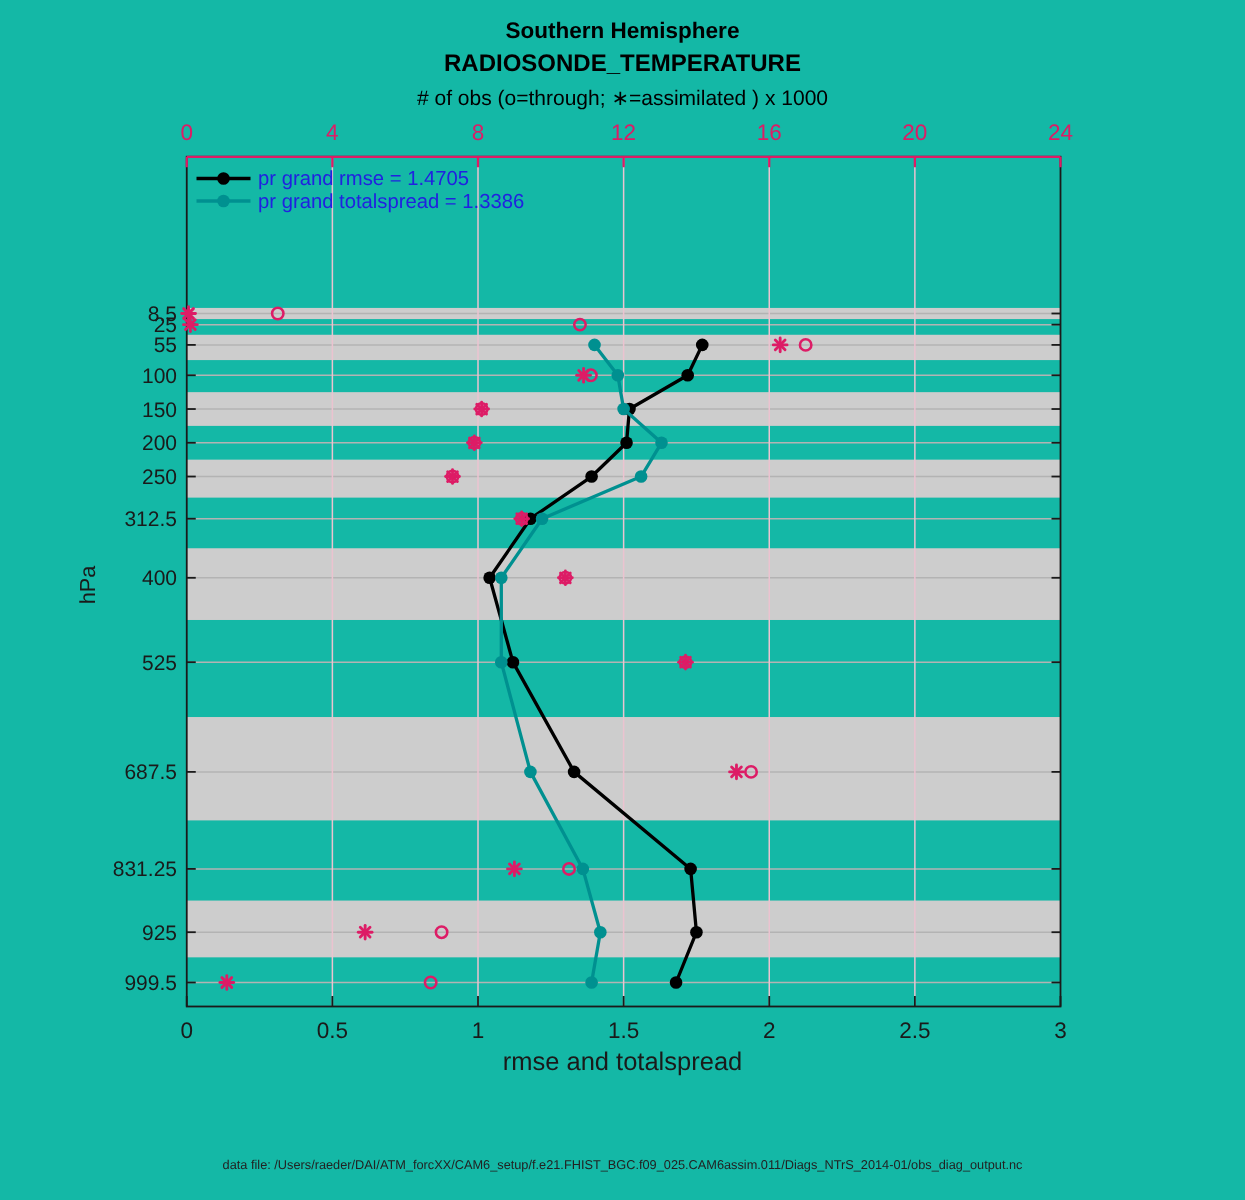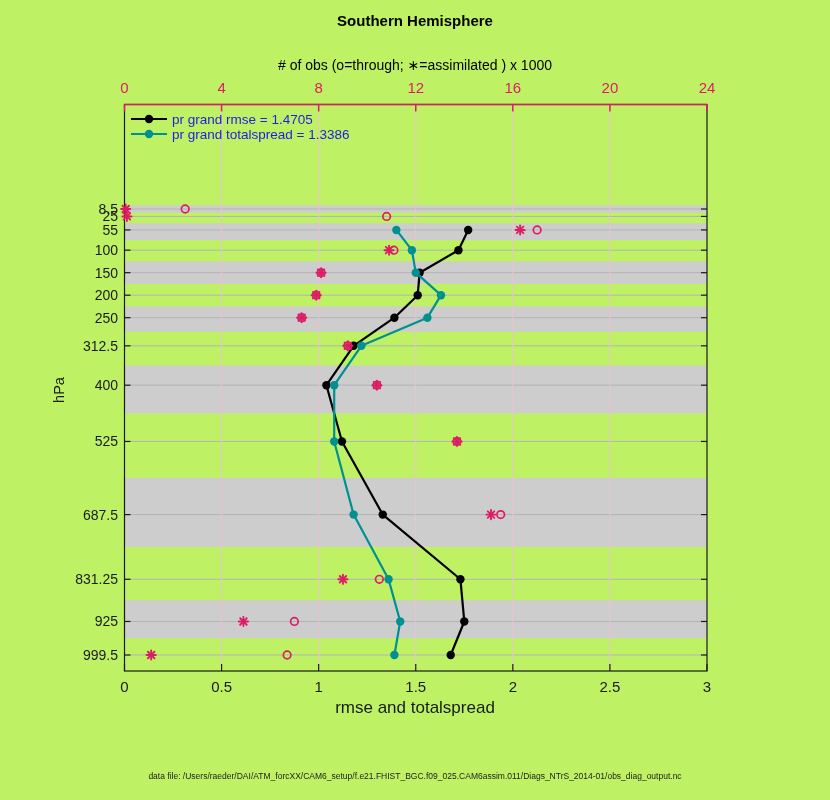--- a/index.html
+++ b/index.html
@@ -1,33 +1,34 @@
 <!DOCTYPE html>
 <html><head>
 <meta charset="utf-8">
 <style>
   html,body{margin:0;padding:0;background:#ffffff;}
-  .fig{position:relative;width:830px;height:800px;background:#bef264;
+  .fig{position:relative;width:830px;height:800px;background:#14b8a6;
        font-family:"Liberation Sans", sans-serif;overflow:hidden;}
   .txt{position:absolute;left:0;width:830px;text-align:center;color:#000;}
   .title1{top:12px;font-size:15px;font-weight:bold;}
   .title2{top:34px;font-size:16px;font-weight:bold;}
   .obslabel{top:57px;font-size:14px;}
   .xlabel{top:698px;font-size:17px;color:#1a1a1a;text-align:center;}
   .caption{top:717px;font-size:14.5px;color:#1a1a1a;}
   .datafile{top:771px;font-size:8.5px;color:#222;}
   .ylabel{position:absolute;left:14px;top:382px;width:90px;font-size:14.5px;color:#1a1a1a;
           transform:rotate(-90deg);transform-origin:center center;text-align:center;}
   svg{position:absolute;left:0;top:0;}
 </style>
 </head>
 <body>
 
 <div class="fig">
   <div class="txt title1">Southern Hemisphere</div>
+  <div class="txt title2">RADIOSONDE_TEMPERATURE</div>
   <div class="txt obslabel"># of obs (o=through; ∗=assimilated ) x 1000</div>
   <div class="ylabel">hPa</div>
   <svg id="plot" width="830" height="800">
       <rect x="124.5" y="205.28708375378406" width="582.5" height="7.42583249243188" fill="#CDCDCD"></rect>
       <rect x="124.5" y="223.1765893037336" width="582.5" height="16.876892028254275" fill="#CDCDCD"></rect>
       <rect x="124.5" y="261.43087790110997" width="582.5" height="22.50252270433907" fill="#CDCDCD"></rect>
       <rect x="124.5" y="306.4359233097881" width="582.5" height="25.315338042381427" fill="#CDCDCD"></rect>
       <rect x="124.5" y="365.50504540867814" width="582.5" height="47.81786074672044" fill="#CDCDCD"></rect>
       <rect x="124.5" y="478.0176589303734" width="582.5" height="68.91397578203839" fill="#CDCDCD"></rect>
       <rect x="124.5" y="600.375126135217" width="582.5" height="37.860494450050396" fill="#CDCDCD"></rect>

